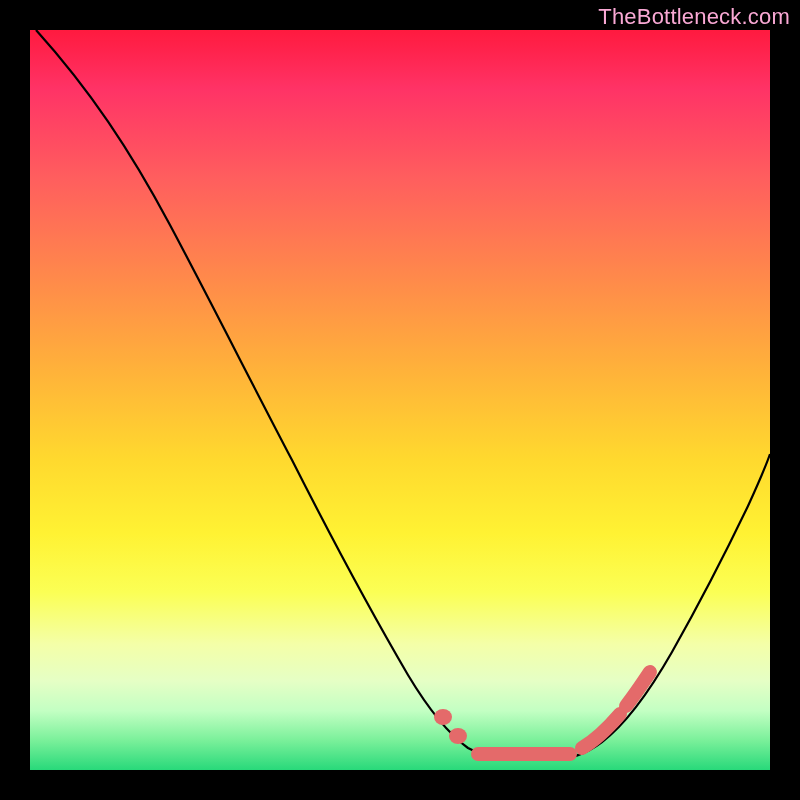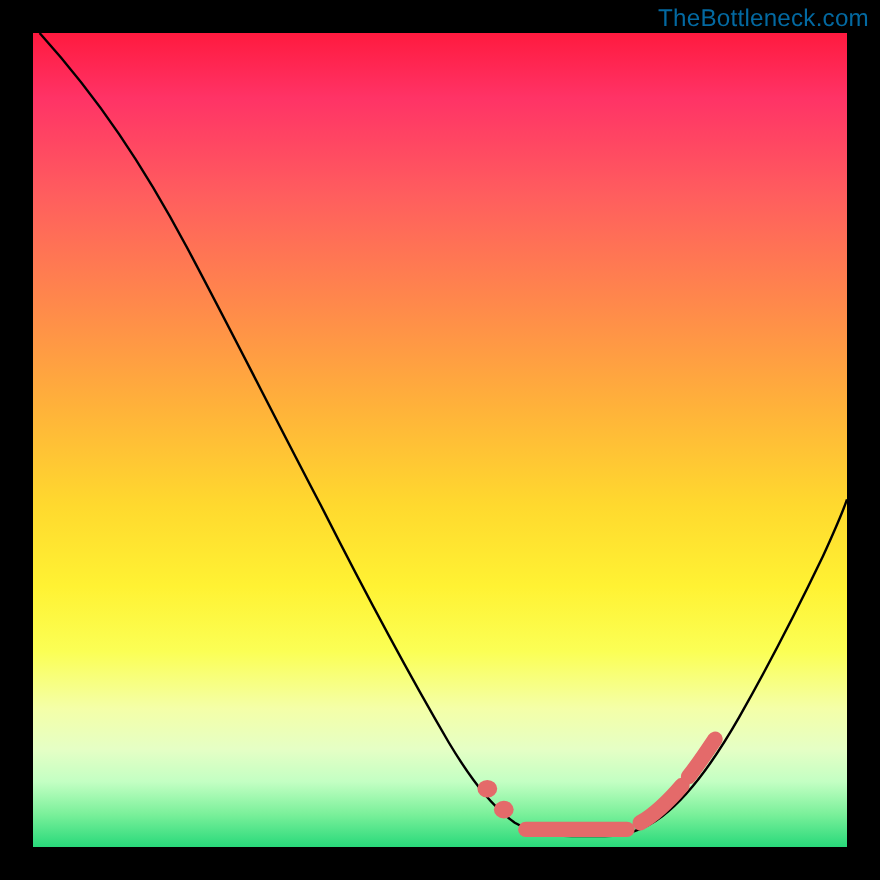--- a/index.html
+++ b/index.html
@@ -39,21 +39,21 @@
       #e5ffc5 88%,
       #c3ffc3 92%,
       #7af09a 96%,
       #28d97a 100%
     );
   }
   .watermark {
     position: absolute;
     top: 4px;
     right: 10px;
-    color: #0369a1;
+    color: #f9a8d4;
     font-size: 22px;
     font-weight: 500;
     letter-spacing: 0.2px;
     user-select: none;
   }
   svg.curve {
     position: absolute;
     left: 0;
     top: 0;
     width: 740px;

